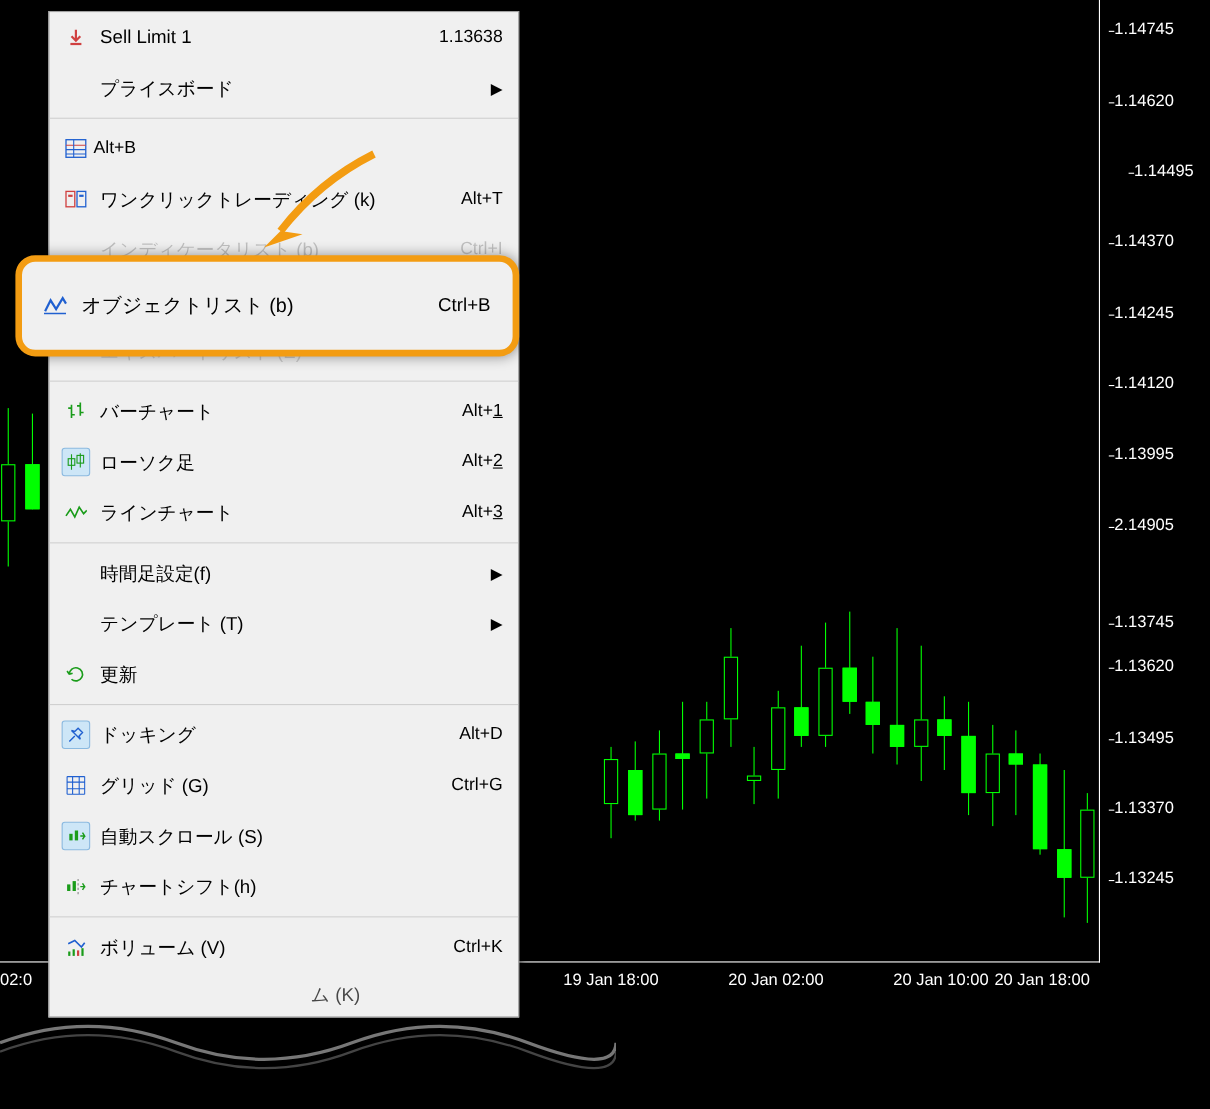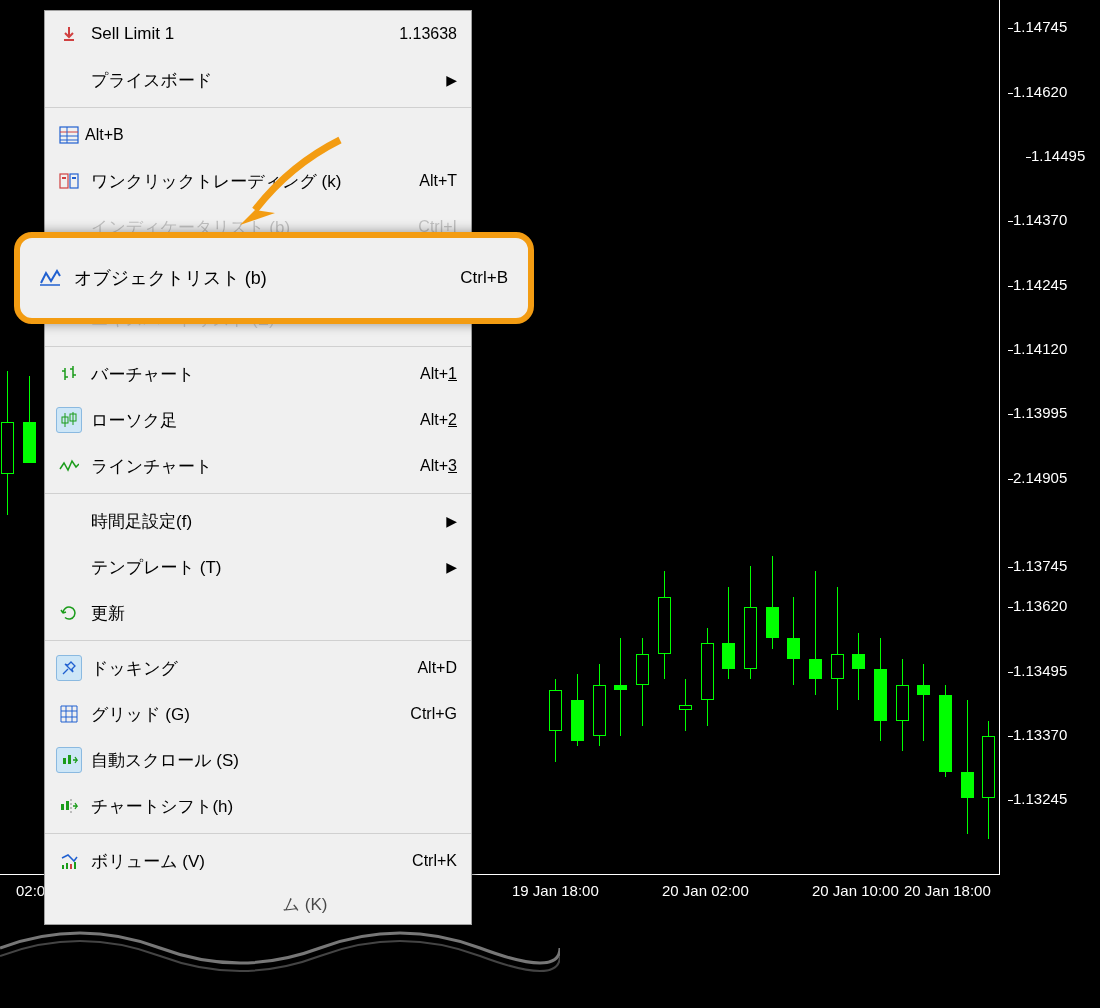--- a/index.html
+++ b/index.html
@@ -128,21 +128,21 @@
 }
 .menu-sep {
   height: 1px;
   background: #d0d0d0;
   margin: 4px 0;
 }
 .highlight-box {
   position: absolute;
   left: 14px;
   top: 232px;
-  width: 520px;
+  width: 458px;
   height: 92px;
   border: 6px solid #f39c12;
   border-radius: 18px;
   background: #f0f0f0;
   box-shadow: 0 0 12px rgba(0,0,0,0.4);
   z-index: 50;
 }
 .highlight-inner {
   position: absolute;
   left: 0;
@@ -292,21 +292,21 @@
       <div class="y-tick" style="top: 340px;">1.14120</div>
       <div class="y-tick" style="top: 404.338px;">1.13995</div>
       <div class="y-tick" style="top: 468.676px;">2.14905</div>
       <div class="y-tick" style="top: 533.015px; margin-top: 24px;">1.13745</div>
       <div class="y-tick" style="top: 597.353px;">1.13620</div>
       <div class="y-tick" style="top: 661.691px;">1.13495</div>
       <div class="y-tick" style="top: 726.029px;">1.13370</div>
       <div class="y-tick" style="top: 790.368px;">1.13245</div>
     </div>
   <div class="x-axis" id="xaxis">
-      <div class="x-tick" style="left: 16px;">02:0</div>
+      <div class="x-tick" style="left: 0px;">02:0</div>
       <div class="x-tick" style="left: 512px;">19 Jan 18:00</div>
       <div class="x-tick" style="left: 662px;">20 Jan 02:00</div>
       <div class="x-tick" style="left: 812px;">20 Jan 10:00</div>
       <div class="x-tick" style="left: 904px;">20 Jan 18:00</div>
     </div>
 </div>
 
 <div class="context-menu">
 
   <div class="menu-item">

